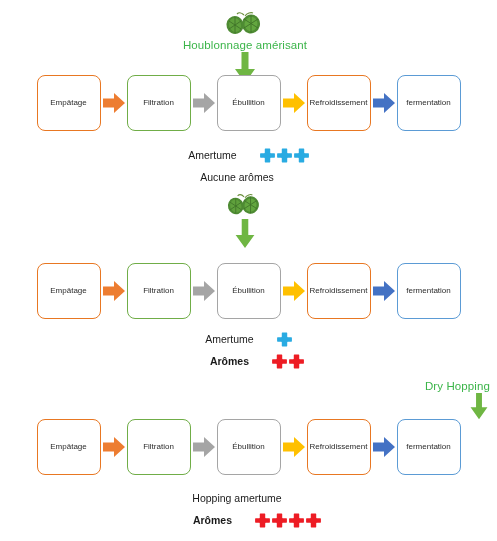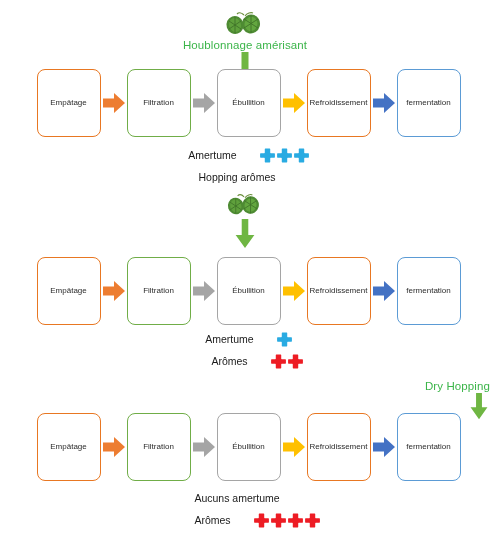--- a/index.html
+++ b/index.html
@@ -61,21 +61,21 @@
     position: absolute;
     left: 0;
     width: 497px;
     height: 62px;
     display: flex;
     align-items: center;
     justify-content: center;
   }
   .step-box {
     width: 64px;
-    height: 68px;
+    height: 56px;
     border: 1.6px solid #999;
     border-radius: 8px;
     background: #ffffff;
     display: flex;
     align-items: center;
     justify-content: center;
     box-sizing: border-box;
     flex: none;
   }
   .step-label {
@@ -101,21 +101,21 @@
     left: 0;
     width: 497px;
   }
   .result-line {
     display: flex;
     align-items: center;
     justify-content: center;
     gap: 23px;
     height: 22px;
   }
-  .result-line.indented { padding-left: 17px; }
+  .result-line.indented { padding-left: 17px; font-weight: bold; }
   .result-text {
     font-size: 10.5px;
     color: #1a1a1a;
     white-space: nowrap;
   }
   .plus-group {
     display: flex;
     align-items: center;
     gap: 2px;
     line-height: 0;
@@ -196,21 +196,21 @@
             </svg>
             <svg width="15" height="15" viewBox="0 0 16 16">
               <path d="M5.6 0.6 H10.4 L10.9 1.1 V5.1 L11.4 5.6 H15.4 L15.9 6.1 V9.9 L15.4 10.4 H11.4 L10.9 10.9 V14.9 L10.4 15.4 H5.6 L5.1 14.9 V10.9 L4.6 10.4 H0.6 L0.1 9.9 V6.1 L0.6 5.6 H4.6 L5.1 5.1 V1.1 Z" fill="#29ABE2"></path>
             </svg>
             <svg width="15" height="15" viewBox="0 0 16 16">
               <path d="M5.6 0.6 H10.4 L10.9 1.1 V5.1 L11.4 5.6 H15.4 L15.9 6.1 V9.9 L15.4 10.4 H11.4 L10.9 10.9 V14.9 L10.4 15.4 H5.6 L5.1 14.9 V10.9 L4.6 10.4 H0.6 L0.1 9.9 V6.1 L0.6 5.6 H4.6 L5.1 5.1 V1.1 Z" fill="#29ABE2"></path>
             </svg>
           </span>
       </div>
       <div class="result-line">
-        <span class="result-text">Hopping arômes</span>
+        <span class="result-text">Aucune arômes</span>
         <span class="plus-group"></span>
       </div>
     </div>
   </div>
 
   <div class="section section-2">
 
     <div class="hop-annotation" style="left:160px; top:0px; width:170px;">
       <span class="hop-icon">
         <svg width="50" height="24" viewBox="0 0 50 26" style="margin-top:-4px;">
@@ -336,21 +336,21 @@
             <path d="M0 5.5 H11 V0 L22 10 L11 20 V14.5 H0 Z" fill="#4472C4"></path>
           </svg>
       </div>
       <div class="step-box" style="border-color:#5B9BD5;">
         <span class="step-label">fermentation</span>
       </div>
     </div>
 
     <div class="results" style="top:104px;">
       <div class="result-line">
-        <span class="result-text">Aucuns amertume</span>
+        <span class="result-text">Hopping amertume</span>
         <span class="plus-group"></span>
       </div>
       <div class="result-line indented">
         <span class="result-text">Arômes</span>
         <span class="plus-group">
             <svg width="15" height="15" viewBox="0 0 16 16">
               <path d="M5.6 0.6 H10.4 L10.9 1.1 V5.1 L11.4 5.6 H15.4 L15.9 6.1 V9.9 L15.4 10.4 H11.4 L10.9 10.9 V14.9 L10.4 15.4 H5.6 L5.1 14.9 V10.9 L4.6 10.4 H0.6 L0.1 9.9 V6.1 L0.6 5.6 H4.6 L5.1 5.1 V1.1 Z" fill="#ED1C24"></path>
             </svg>
             <svg width="15" height="15" viewBox="0 0 16 16">
               <path d="M5.6 0.6 H10.4 L10.9 1.1 V5.1 L11.4 5.6 H15.4 L15.9 6.1 V9.9 L15.4 10.4 H11.4 L10.9 10.9 V14.9 L10.4 15.4 H5.6 L5.1 14.9 V10.9 L4.6 10.4 H0.6 L0.1 9.9 V6.1 L0.6 5.6 H4.6 L5.1 5.1 V1.1 Z" fill="#ED1C24"></path>

